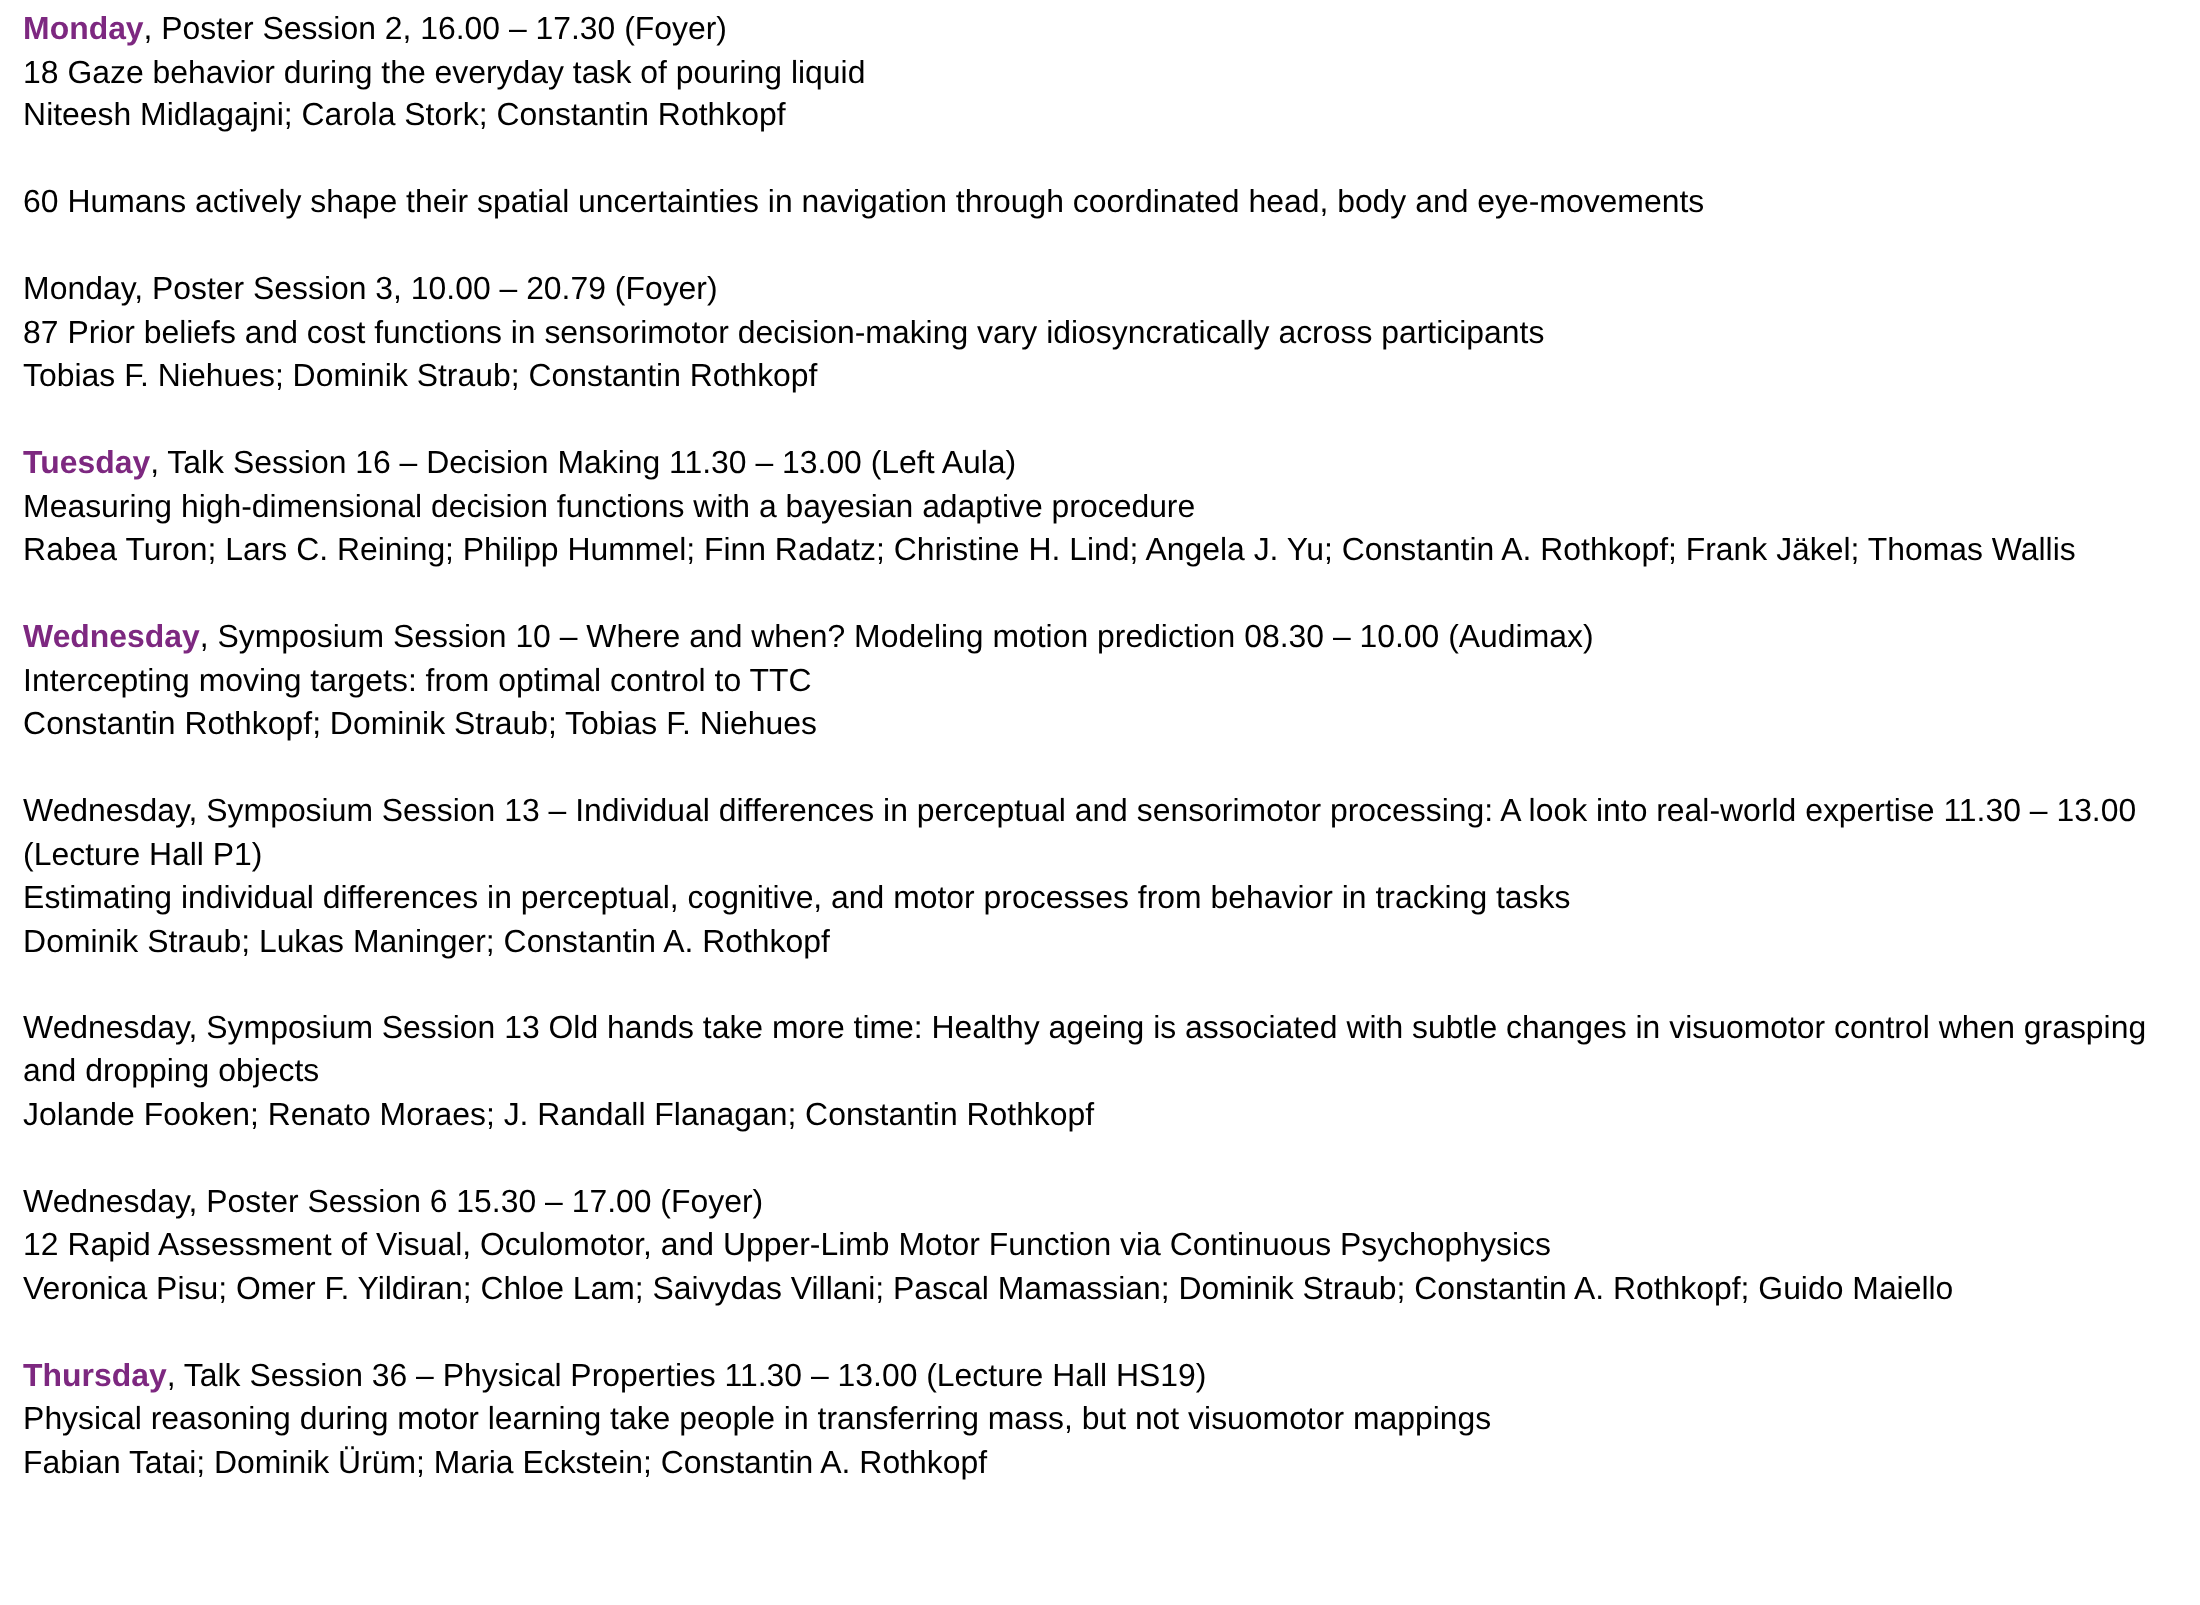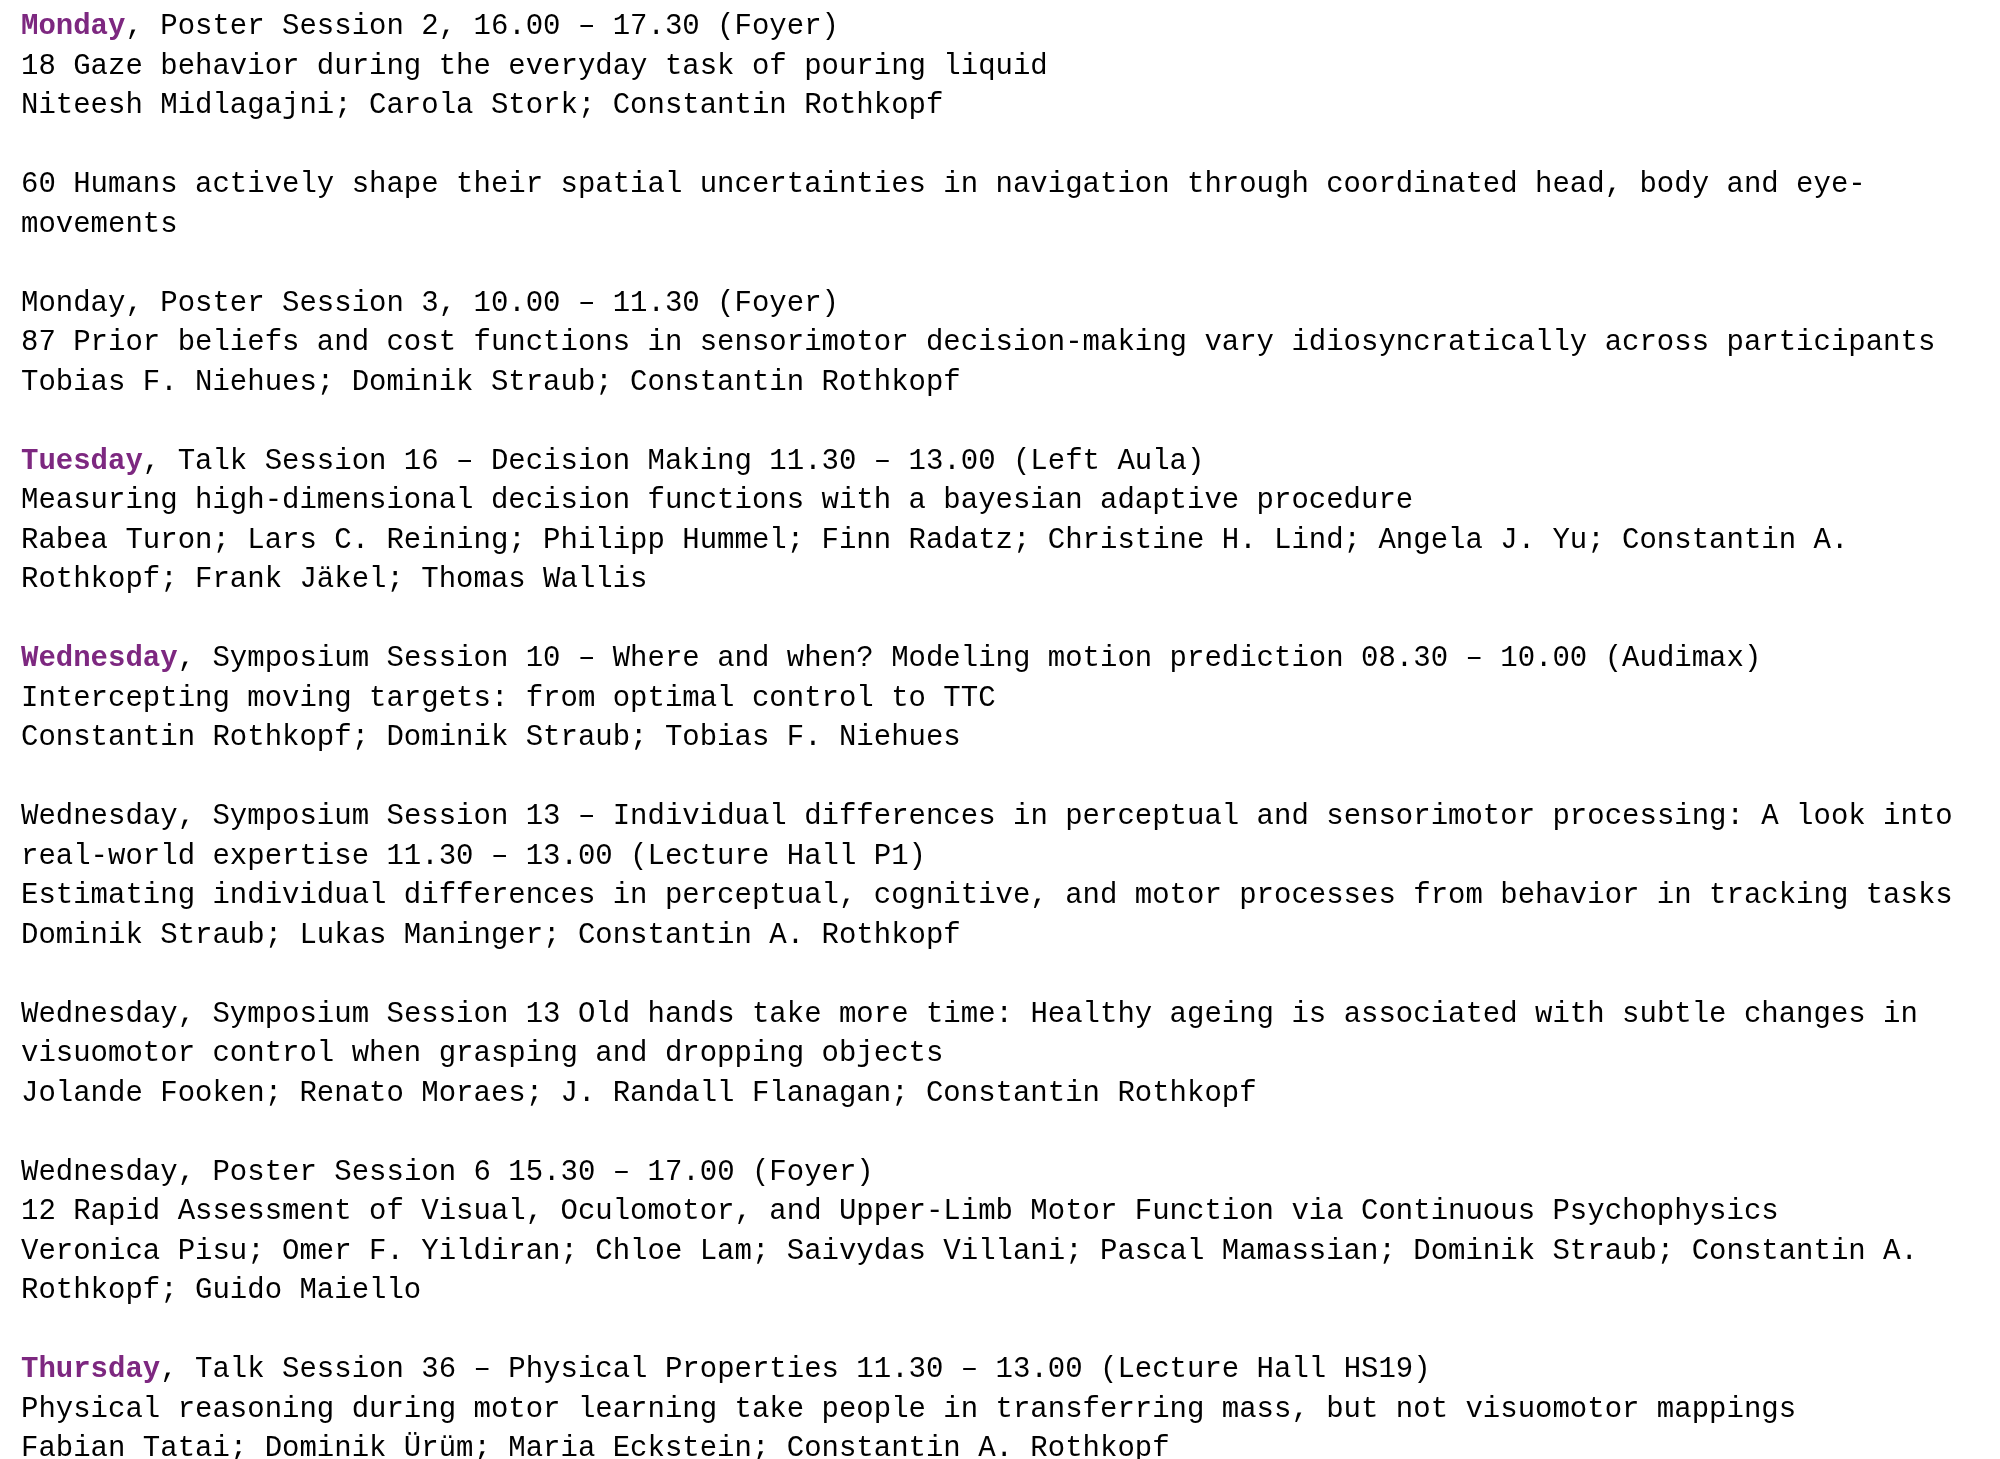--- a/index.html
+++ b/index.html
@@ -17,21 +17,20 @@
     padding: 7px 45px 0 21px;
     max-width: 2000px;
     font-family: "Liberation Sans", sans-serif;
     font-size: 29px;
     line-height: 39.5px;
     color: #000000;
     letter-spacing: 0px;
   }
   .entry {
     margin: 0 0 39.5px 0;
-    font-family: Liberation Mono, monospace;
   }
   .line {
     white-space: normal;
   }
   .day.accent {
     color: var(--accent, #7d2880);
     font-weight: 700;
   }
 </style>
 </head>
@@ -43,21 +42,21 @@
     <div class="line header"><span class="day accent">Monday</span><span>, Poster Session 2, 16.00 – 17.30 (Foyer)</span></div>
     <div class="line">18 Gaze behavior during the everyday task of pouring liquid</div>
     <div class="line">Niteesh Midlagajni; Carola Stork; Constantin Rothkopf</div>
   </section>
 
   <section class="entry">
     <div class="line">60 Humans actively shape their spatial uncertainties in navigation through coordinated head, body and eye-movements</div>
   </section>
 
   <section class="entry">
-    <div class="line header"><span class="day">Monday</span><span>, Poster Session 3, 10.00 – 11.30 (Foyer)</span></div>
+    <div class="line header"><span class="day">Monday</span><span>, Poster Session 3, 10.00 – 20.79 (Foyer)</span></div>
     <div class="line">87 Prior beliefs and cost functions in sensorimotor decision-making vary idiosyncratically across participants</div>
     <div class="line">Tobias F. Niehues; Dominik Straub; Constantin Rothkopf</div>
   </section>
 
   <section class="entry">
     <div class="line header"><span class="day accent">Tuesday</span><span>, Talk Session 16 – Decision Making 11.30 – 13.00 (Left Aula)</span></div>
     <div class="line">Measuring high-dimensional decision functions with a bayesian adaptive procedure</div>
     <div class="line">Rabea Turon; Lars C. Reining; Philipp Hummel; Finn Radatz; Christine H. Lind; Angela J. Yu; Constantin A. Rothkopf; Frank Jäkel; Thomas Wallis</div>
   </section>
 

